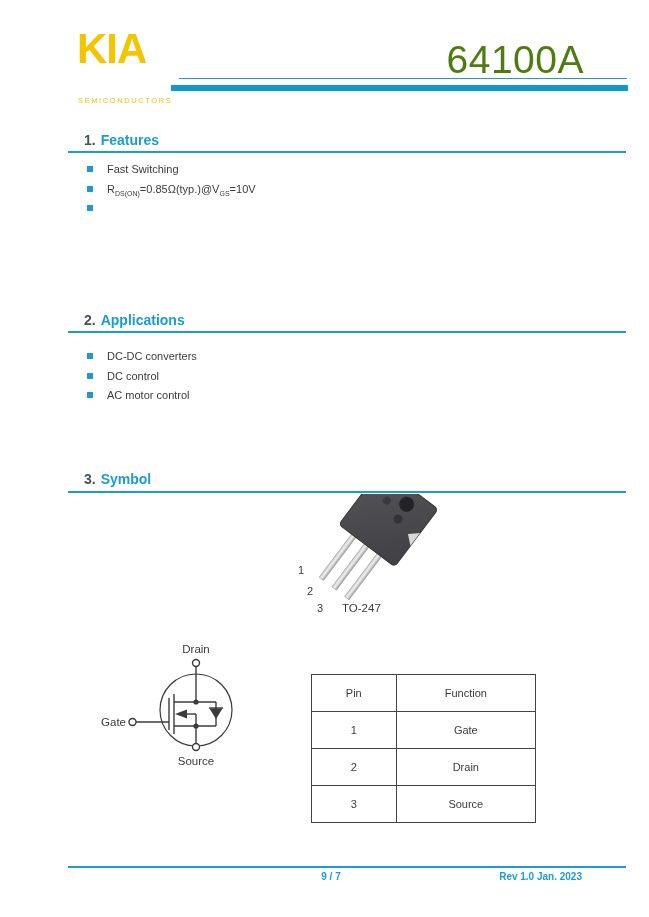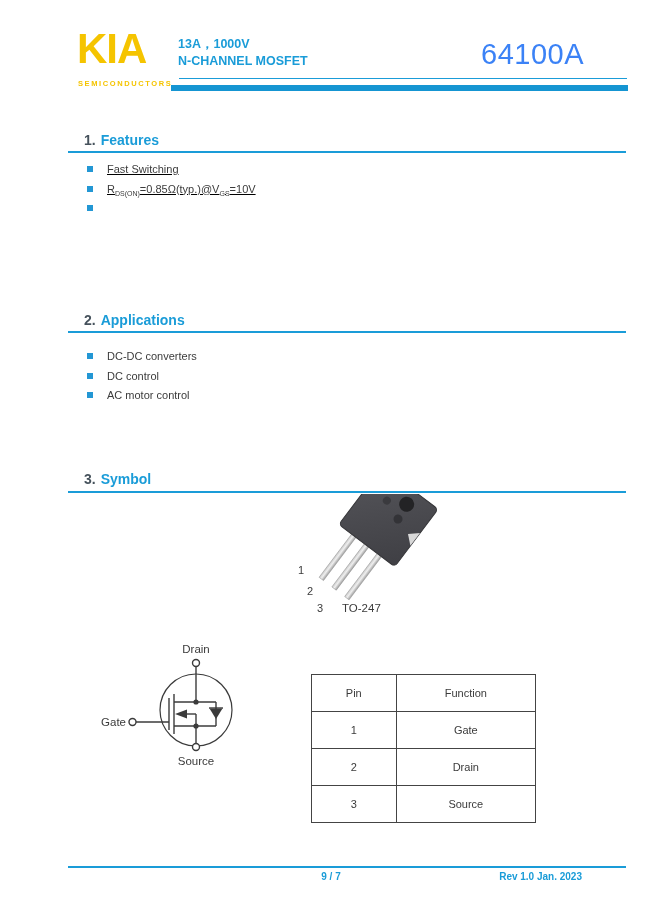--- a/index.html
+++ b/index.html
@@ -9,28 +9,28 @@
     position:relative; width:607px; height:917px; background:#ffffff;
     overflow:hidden; margin:0 auto;
   }
   
   .logo-text {
     position:absolute; left:56px; top:28px;
     font-size:42px; font-weight:bold; letter-spacing:-1px;
     color:#F5C400; line-height:1;
   }
   .logo-sub {
-    position:absolute; left:57px; top:79px;
-    font-size:7.5px; font-weight:bold; letter-spacing:1.6px; color:#F5C400;
+    position:absolute; left:57px; top:96px;
+    font-size:7.5px; font-weight:normal; letter-spacing:1.6px; color:#F5C400;
   }
   .hdr-lines { position:absolute; left:157px; top:36px; color:#1A9CD8;
     font-size:12.5px; font-weight:bold; line-height:17px; }
   .part-number {
-    position:absolute; right:44px; top:38px; color:#3b82f6;
-    font-size:29px; font-weight:normal; letter-spacing:0.5px;text-align:center;
+    position:absolute; right:44px; top:38px; color:#4d7c0f;
+    font-size:39px; font-weight:normal; letter-spacing:0.5px;text-align:center;
   }
   .hdr-thinline { position:absolute; left:158px; top:78px; width:448px; height:1px; background:#1A9CD8; }
   .hdr-bar { position:absolute; left:150px; top:85px; width:458px; height:6px; background:#1595D2; }
 
   
   .sec-title { position:absolute; left:63px; font-size:14px; font-weight:bold; color:#1A9CD8; }
   .sec-title .sec-num { color:#46525C; margin-right:5px; }
   .sec-rule { position:absolute; left:47px; width:558px; height:2px; background:#1A9CD8; }
 
   ul.bullets { position:absolute; left:66px; list-style:none; }
@@ -67,33 +67,29 @@
   .ft-rev  { position:absolute; left:440px; top:871px; width:121px; text-align:right;
     font-size:10px; font-weight:bold; color:#1A9CD8; }
 </style>
 </head>
 <body>
 
 <div class="page">
 
   <div class="logo-text">KIA</div>
   <div class="logo-sub">SEMICONDUCTORS</div>
-  <div class="hdr-lines">
-    <div>13A，1000V</div>
-    <div>N-CHANNEL MOSFET</div>
-  </div>
   <div class="part-number">64100A</div>
   <div class="hdr-thinline"></div>
   <div class="hdr-bar"></div>
 
   <div class="sec-title" style="top:132px;">
     <span class="sec-num">1.</span><span>Features</span>
   </div>
   <div class="sec-rule" style="top:151px;"></div>
-  <ul class="bullets" style="top:162px;text-decoration:underline;">
+  <ul class="bullets" style="top:162px;">
     <li>
       <span class="sq"></span>
       <span class="li-text">Fast Switching</span>
     </li>
     <li>
       <span class="sq"></span>
       <span class="li-text"><span>R</span><sub>DS(ON)</sub><span>=0.85Ω(typ.)@V</span><sub>GS</sub><span>=10V</span></span>
     </li>
     <li>
       <span class="sq"></span>

